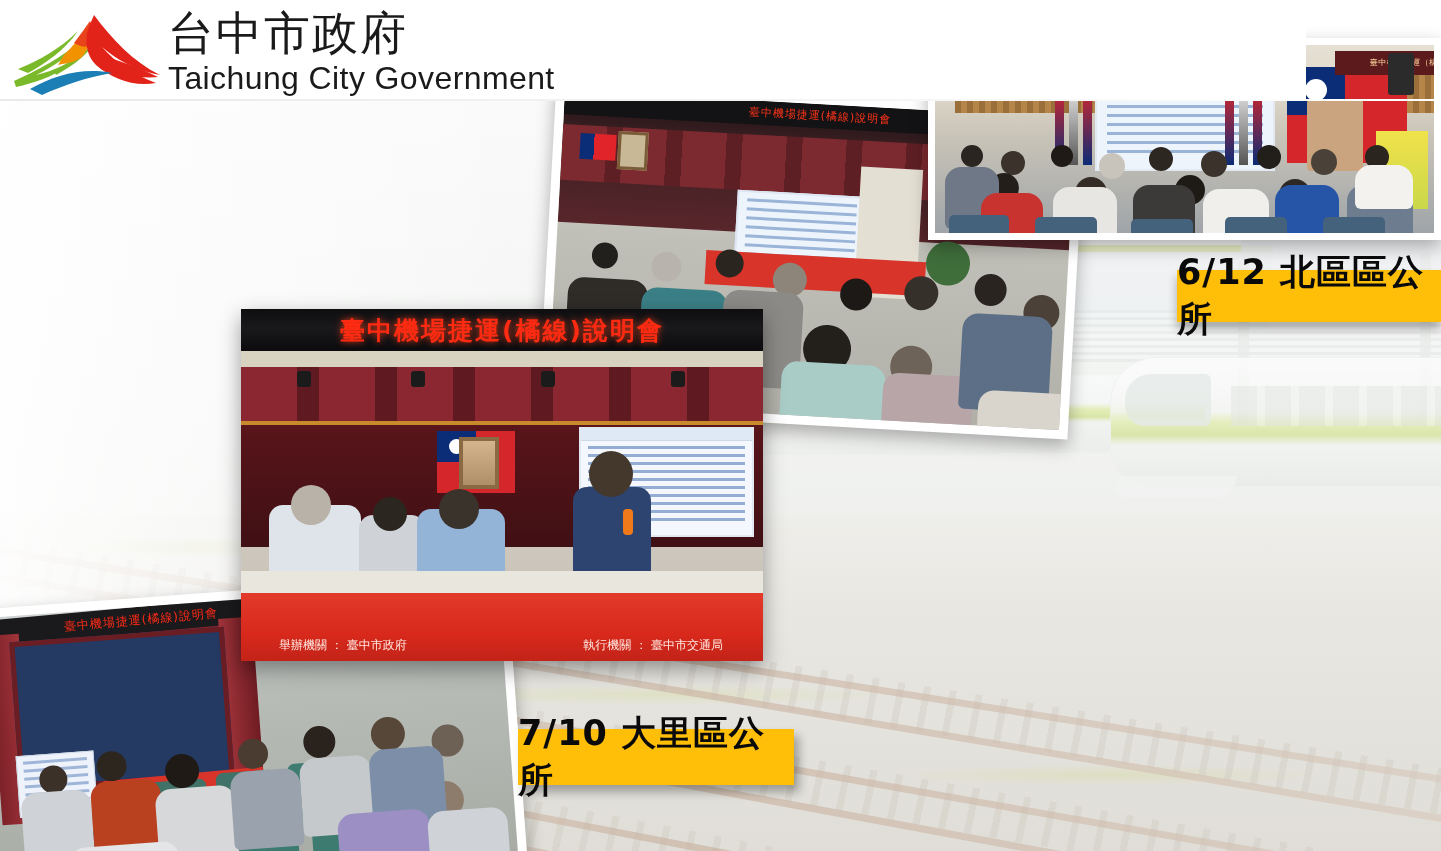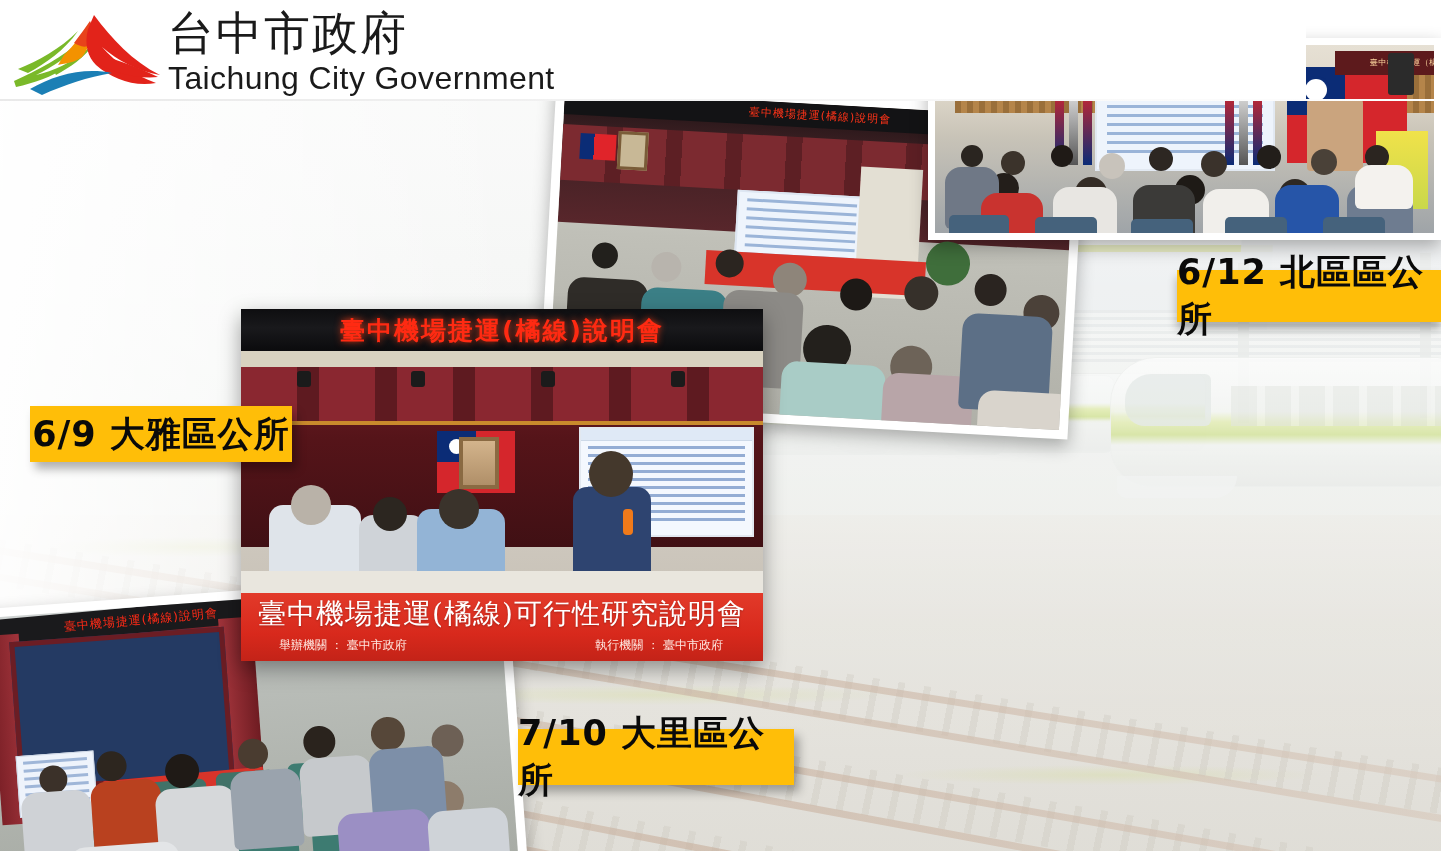--- a/index.html
+++ b/index.html
@@ -472,28 +472,26 @@
       <div class="dl-person" style="left:176px;top:200px;width:88px;height:92px;background:#93b4d6;"></div>
       <div class="head" style="left:198px;top:180px;width:40px;height:40px;background:#3a332b;"></div>
 
       <div class="dl-person" style="left:332px;top:178px;width:78px;height:130px;background:#2e4470;"></div>
       <div class="head" style="left:348px;top:142px;width:44px;height:46px;background:#44382c;"></div>
       <div class="dl-mic"></div>
 
       <div class="dl-table"></div>
 
       <div class="dl-banner">
-        <div class="bn-main">臺中機場捷運(橘線)可行性研究說明會</div>
         <div class="bn-org">舉辦機關 ： 臺中市政府</div>
-        <div class="bn-exec">執行機關 ： 臺中市政府</div>
+        <div class="bn-exec">執行機關 ： 臺中市交通局</div>
       </div>
     </div>
   </div>
 
-  <div class="caption" id="cap-daya">6/9 大雅區公所</div>
   <div class="caption" id="cap-dali">7/10 大里區公所</div>
   <div class="caption" id="cap-beiqu">6/12 北區區公所</div>
 
   <div class="header">
     <div class="logo">
       <svg viewBox="0 0 160 92" width="160" height="92" aria-hidden="true">
         <path d="M6,76 C28,66 56,52 74,34 C62,52 44,62 28,70 C46,66 62,58 78,46 L58,62 C44,72 26,78 8,82 Z" fill="#7ab929"></path>
         <path d="M10,64 C30,56 52,44 70,26 C56,46 38,58 20,68 Z" fill="#7ab929"></path>
         <path d="M46,66 C62,58 76,48 88,36 C76,54 62,62 48,70 Z" fill="#7ab929"></path>
         <path d="M56,50 C66,40 76,28 82,18 C84,30 82,42 74,52 C66,58 58,58 50,60 Z" fill="#f39200"></path>

